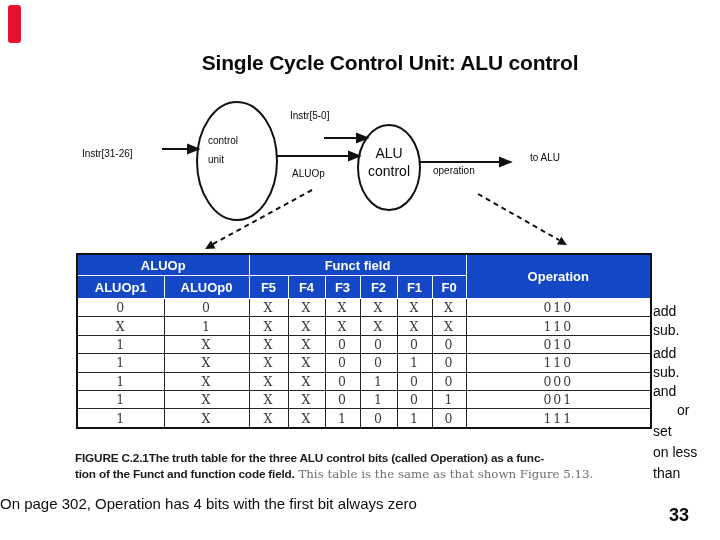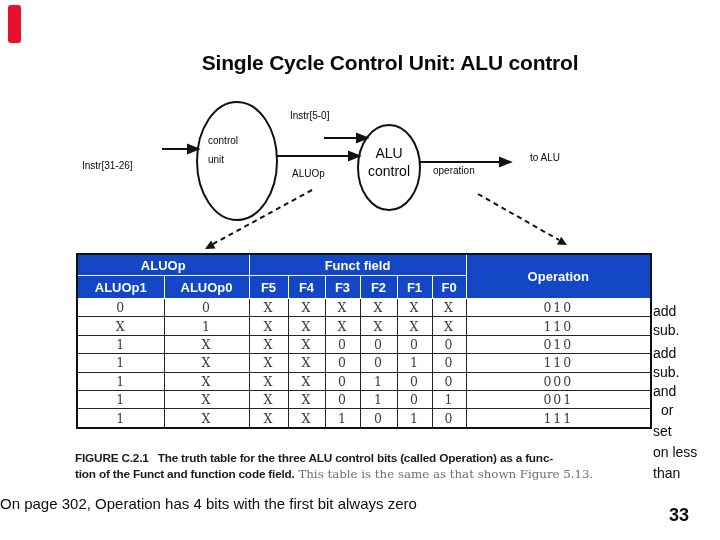--- a/index.html
+++ b/index.html
@@ -29,21 +29,21 @@
 
   
   .side-group{left:653px;width:66px;font-size:14px;color:#0a0a0a;}
   .sg1{top:302px;line-height:19px;}
   .sg2{top:344px;line-height:19px;}
   .sg3{top:421px;line-height:21px;}
 
   
   .caption{left:75px;top:450px;width:575px;font-size:11.8px;line-height:16px;}
   .cap-bold{font-weight:bold;color:#1c1c1c;letter-spacing:-0.2px;}
-  .fig-label{margin-right:9px;}
+  .fig-label{}
   .cap-light{font-family:"DejaVu Serif",serif;color:#6e6e6e;letter-spacing:0;}
 
   .footer-note{left:0;right:10px;top:495px;text-align:left;font-size:15px;color:#0f0f0f;}
   .page-number{left:669px;top:505px;font-size:18px;font-weight:bold;color:#0a0a0a;}
 </style>
 </head>
 <body>
 
 <div class="slide">
 
@@ -69,21 +69,21 @@
     <g stroke="#111" stroke-width="2" fill="#111" stroke-dasharray="5,4">
       <line x1="312" y1="190" x2="213" y2="244"></line>
       <line x1="478" y1="194" x2="559" y2="240"></line>
     </g>
     <g fill="#111" stroke="none">
       <polygon points="205,249 211,240.5 215.5,248.5"></polygon>
       <polygon points="567,245 556.9,244.6 561.3,236.8"></polygon>
     </g>
   </svg>
 
-  <div class="abs dlabel" style="left:82px;top:160px;text-align:center;">Instr[31-26]</div>
+  <div class="abs dlabel" style="left:82px;top:148px;text-align:center;">Instr[31-26]</div>
   <div class="abs dlabel" style="left:290px;top:110px;">Instr[5-0]</div>
   <div class="abs dlabel ellipse-text-left">
     <div>control</div>
     <div>unit</div>
   </div>
   <div class="abs dlabel" style="left:292px;top:168px;">ALUOp</div>
   <div class="abs dlabel ellipse-text-right">
     <div>ALU</div>
     <div>control</div>
   </div>
@@ -201,21 +201,21 @@
   </table>
 
   <div class="abs side-group sg1">
       <div>add</div>
       <div>sub.</div>
     </div>
   <div class="abs side-group sg2">
       <div>add</div>
       <div>sub.</div>
       <div>and</div>
-      <div style="padding-left: 8px;">or</div>
+      <div style="padding-left: 24px;">or</div>
     </div>
   <div class="abs side-group sg3">
       <div>set</div>
       <div>on less</div>
       <div>than</div>
     </div>
 
   <div class="abs caption">
     <div><span class="cap-bold fig-label">FIGURE C.2.1</span><span class="cap-bold">The truth table for the three ALU control bits (called Operation) as a func-</span></div>
     <div><span class="cap-bold">tion of the Funct and function code field.</span><span class="cap-light"> This table is the same as that shown Figure 5.13.</span></div>

